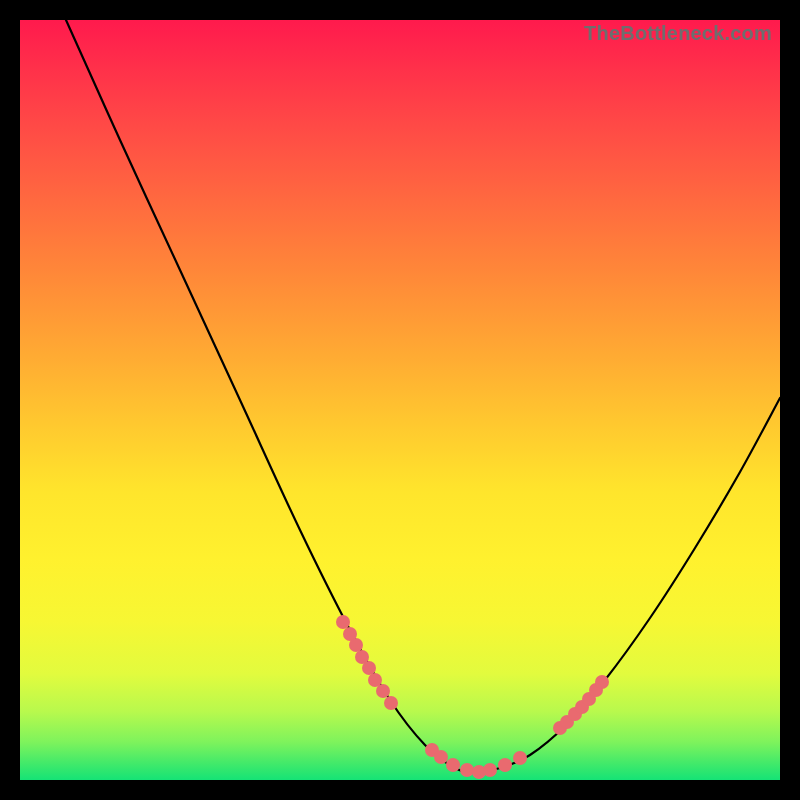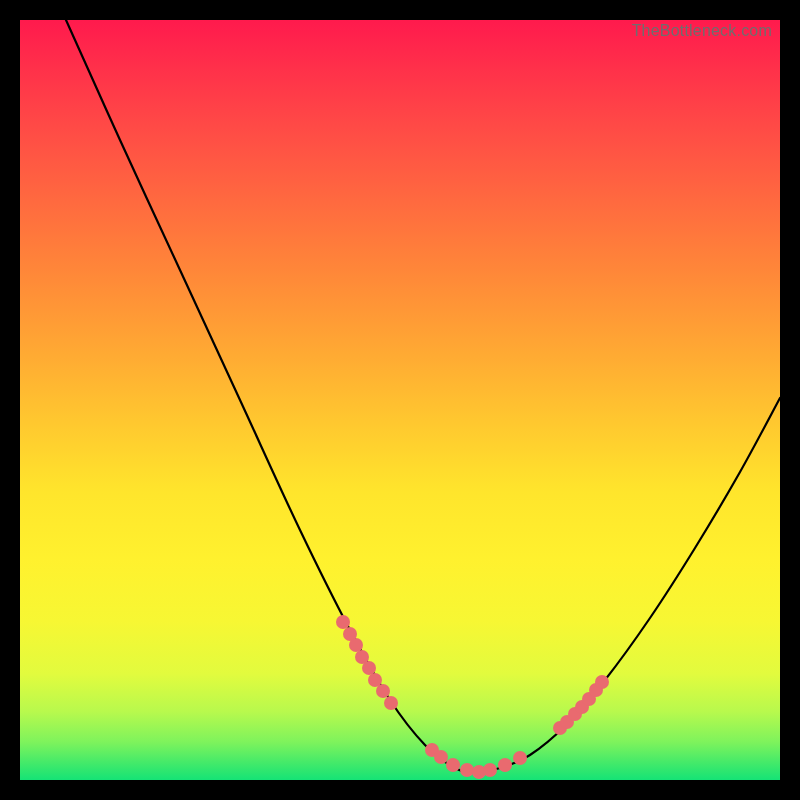--- a/index.html
+++ b/index.html
@@ -41,23 +41,23 @@
       #7ef35c 95%,
       #3ee96b 98%,
       #15e376 100%
     );
   }
   .watermark {
     position: absolute;
     top: 2px;
     right: 8px;
     color: #6e6e6e;
-    font-size: 16px;
+    font-size: 20px;
     letter-spacing: 0.2px;
-    font-weight: 400;
+    font-weight: 700;
     user-select: none;
     margin-left: 20px;
   }
   svg.curve {
     position: absolute;
     left: 0;
     top: 0;
     width: 760px;
     height: 760px;
   }

